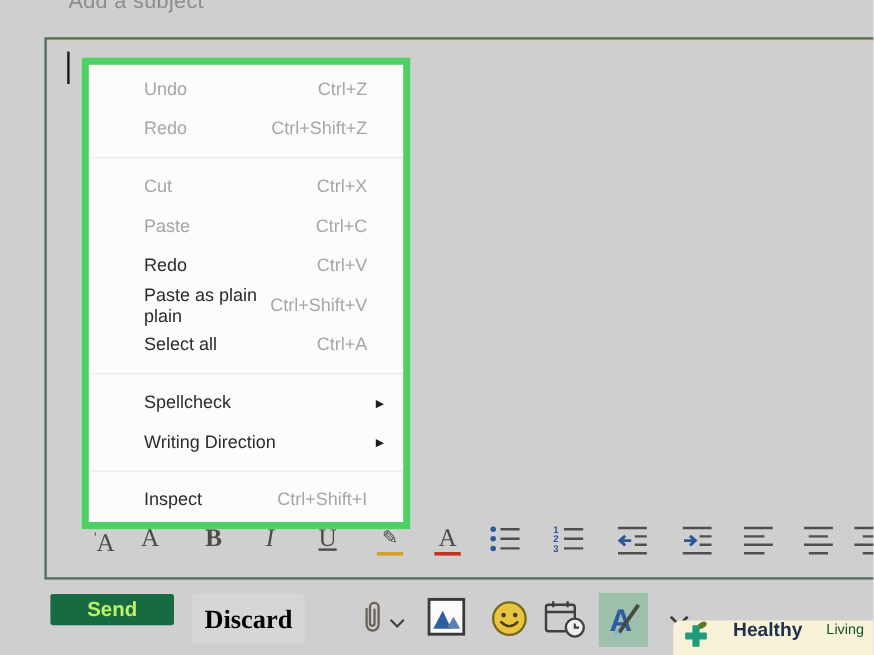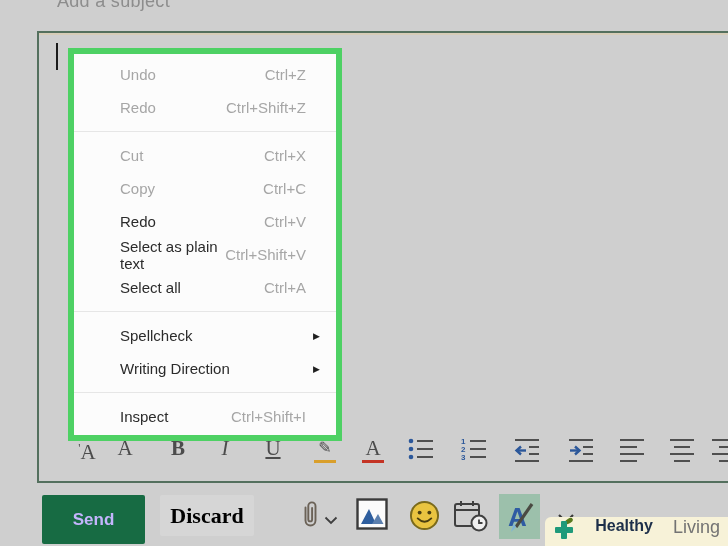--- a/index.html
+++ b/index.html
@@ -43,42 +43,42 @@
   }
   .ticon.b { font-weight:bold; }
   .ticon.i { font-style:italic; }
   .ticon.u { text-decoration:underline; }
   .ticon .sm { font-size:12px; vertical-align:7px; }
   .ticon .bar { position:absolute; left:4px; right:4px; bottom:0; height:3px; }
   .ticon.pen { font-family:"DejaVu Sans", sans-serif; font-size:16px; }
   .svgicon { position:absolute; top:436px; }
   
   #send-btn {
-    position:absolute; left:42px; top:495px; width:103px; height:49px;
-    background:var(--send-green); color:#c4b5fd; font-weight:bold; font-size:17px;
+    position:absolute; left:42px; top:495px; width:103px; height:26px;
+    background:var(--send-green); color:#bef264; font-weight:bold; font-size:17px;
     border:none; border-radius:2px; cursor:pointer; font-family:inherit;
   }
   #discard-btn {
     position:absolute; left:160px; top:495px; width:94px; height:41px;
     background:var(--discard-bg); color:#000000; font-weight:bold; font-size:22px;
     border:none; border-radius:2px; cursor:pointer; font-family:Liberation Serif, serif;
   }
   .abicon { position:absolute; }
   #ink-tile {
     position:absolute; left:499px; top:494px; width:41px; height:45px;
     background:var(--tile-green); display:flex; align-items:center; justify-content:center;
   }
   
   #watermark {
     position:absolute; right:0; bottom:0; height:29px; padding:0 8px 0 8px;
     background:var(--badge-bg); border-radius:6px 0 0 0;
     display:flex; align-items:flex-start; gap:20px;
   }
   #watermark .wm-bold { font-weight:bold; color:var(--badge-text); font-size:16px; }
-  #watermark .wm-light { color:#737373; font-size:18px; }
+  #watermark .wm-light { color:#14532d; font-size:12px; }
 </style>
 </head>
 <body>
 
 <div id="stage">
 
   <div id="subject">Add a subject</div>
 
   <div id="body-box"></div>
   <div id="caret"></div>
@@ -91,29 +91,29 @@
       <div class="menu-row disabled">
         <span class="ml">Redo</span>
         <span class="ms">Ctrl+Shift+Z</span>
       </div>
       <div class="menu-sep"></div>
       <div class="menu-row disabled">
         <span class="ml">Cut</span>
         <span class="ms">Ctrl+X</span>
       </div>
       <div class="menu-row disabled">
-        <span class="ml">Copy</span>
+        <span class="ml">Paste</span>
         <span class="ms">Ctrl+C</span>
       </div>
       <div class="menu-row">
         <span class="ml">Redo</span>
         <span class="ms">Ctrl+V</span>
       </div>
       <div class="menu-row">
-        <span class="ml">Select as plain text</span>
+        <span class="ml">Paste as plain plain</span>
         <span class="ms">Ctrl+Shift+V</span>
       </div>
       <div class="menu-row">
         <span class="ml">Select all</span>
         <span class="ms">Ctrl+A</span>
       </div>
       <div class="menu-sep"></div>
       <div class="menu-row">
         <span class="ml">Spellcheck</span>
         <span class="ma">▶</span>

